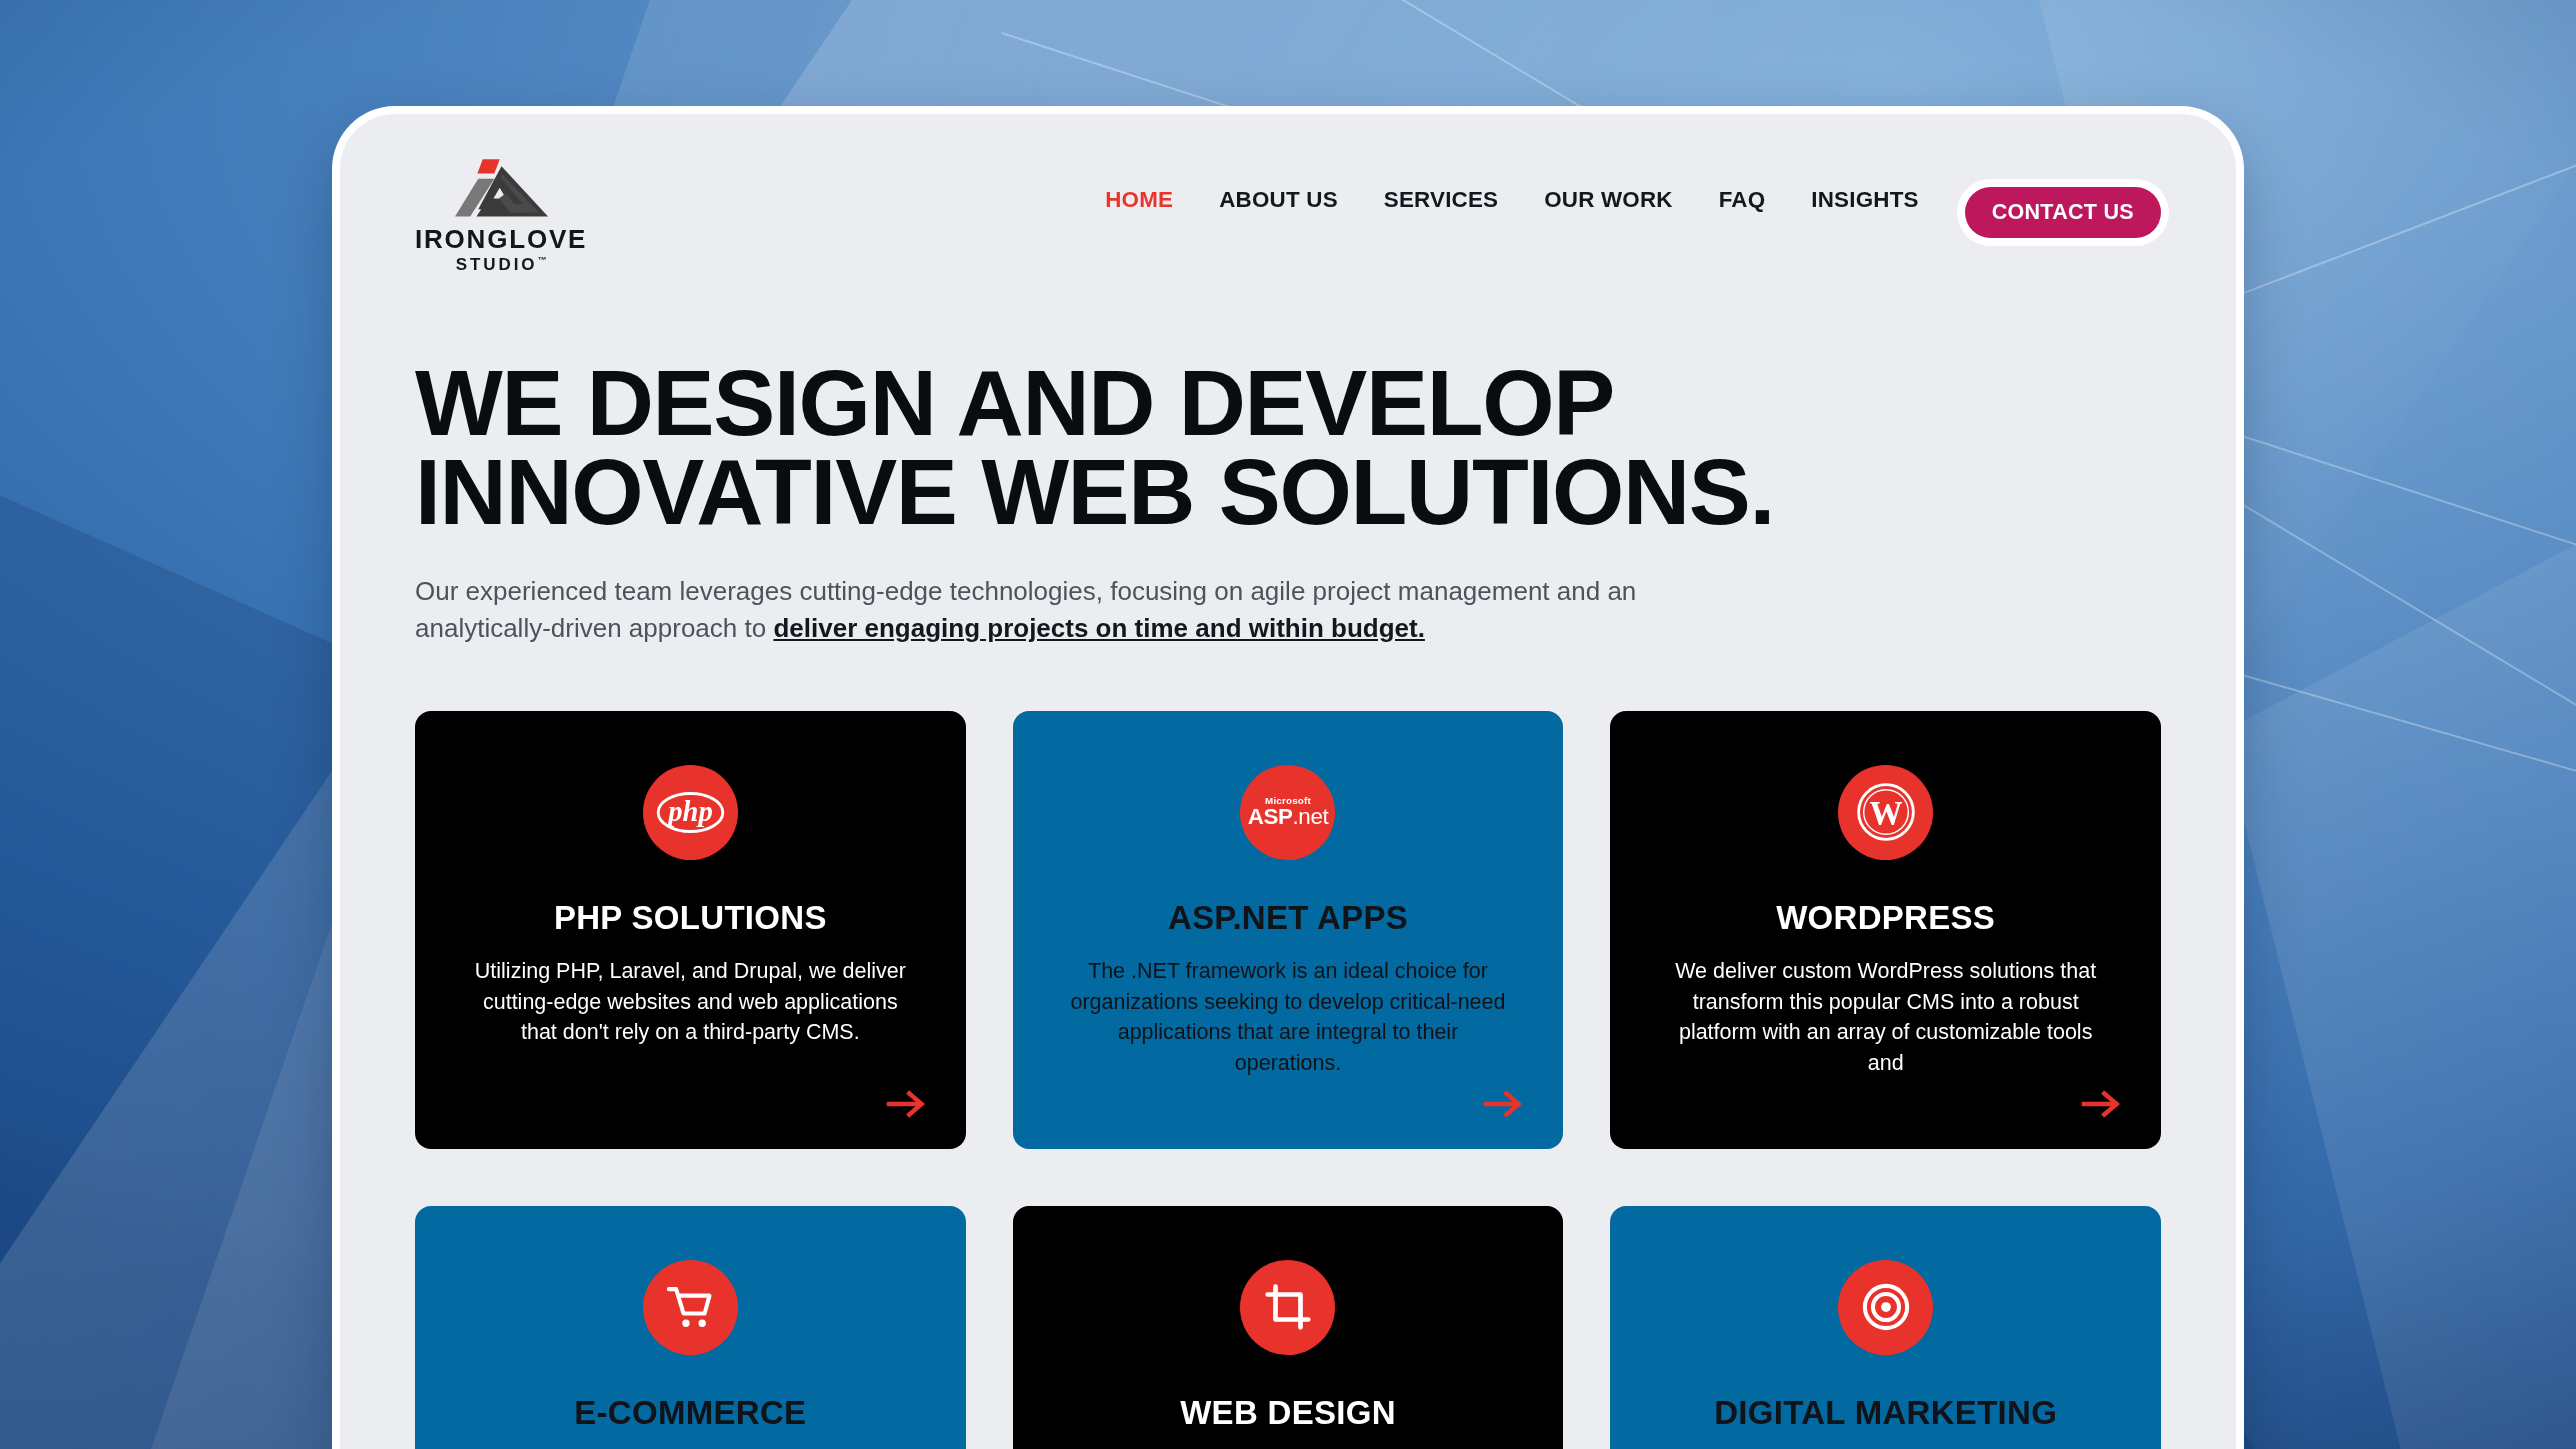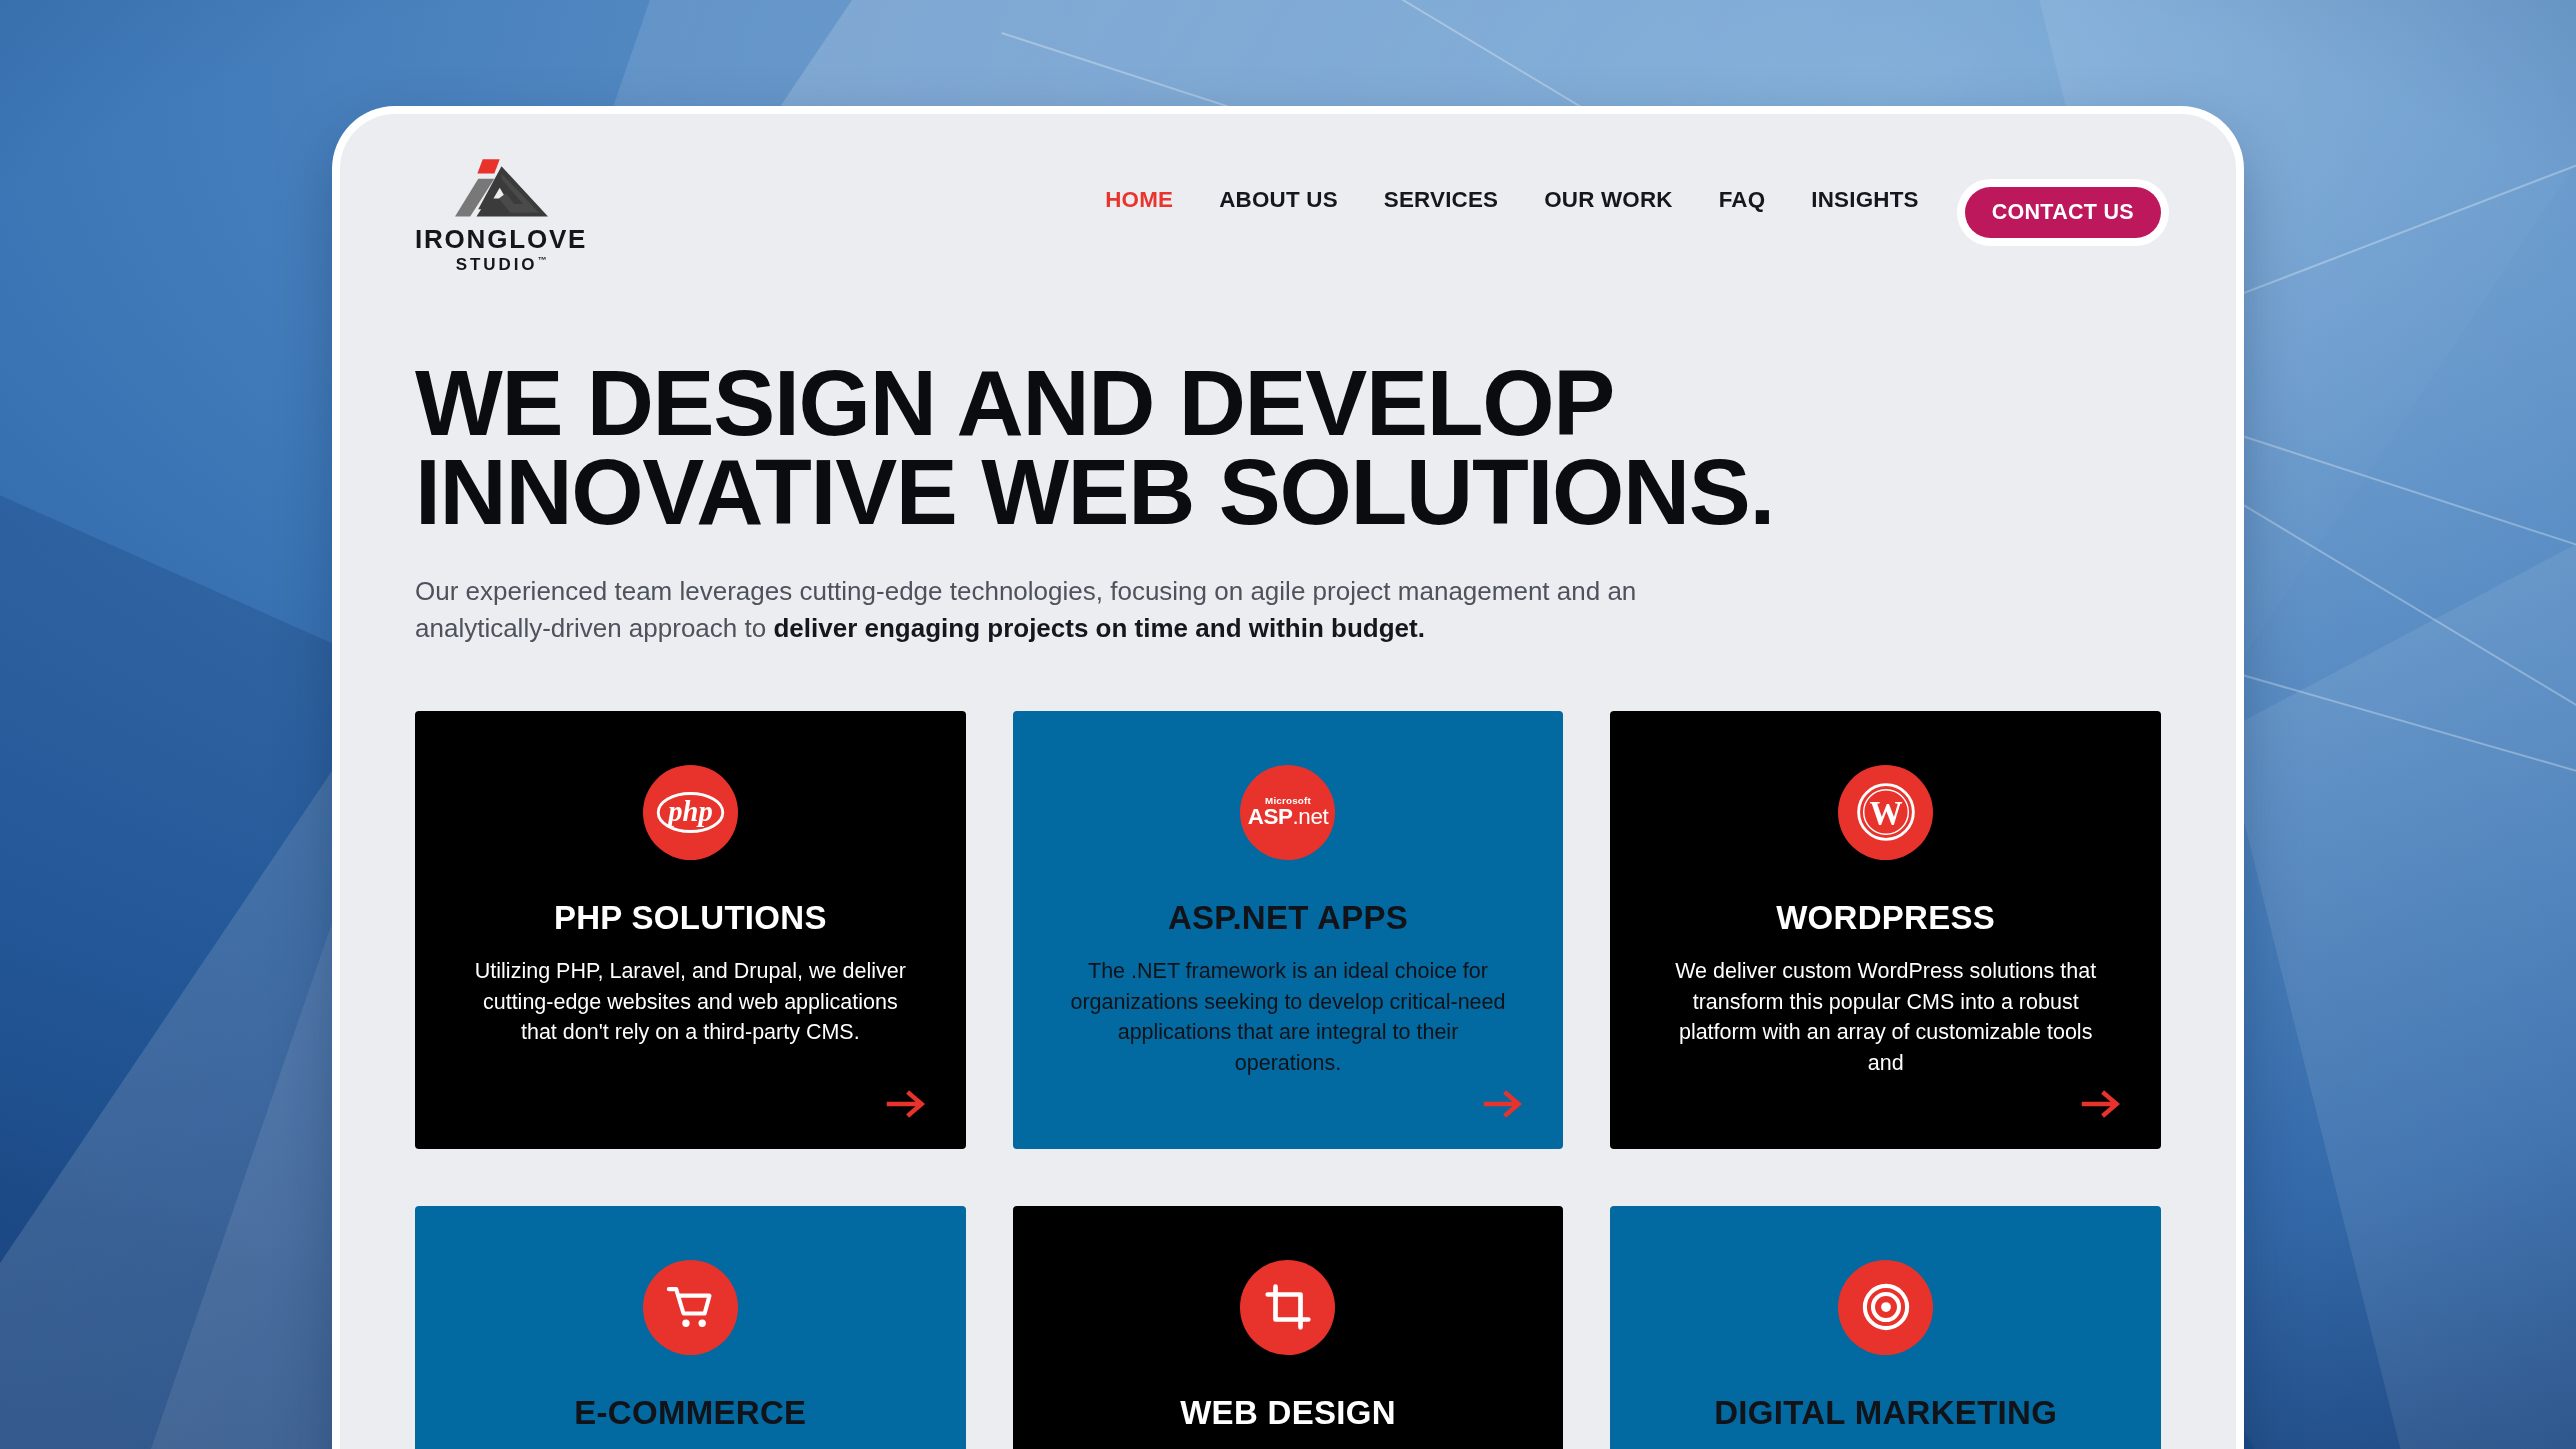--- a/index.html
+++ b/index.html
@@ -80,30 +80,30 @@
   
   .hero { padding:86px 120px 0 75px; }
   h1 {
     font-size:93px; line-height:.96; font-weight:900;
     letter-spacing:-1.3px; color:#0a0c10; max-width:1601px;
   }
   .sub {
     margin-top:36px; font-size:26px; line-height:1.42; color:#4d525c;
     max-width:1225px; font-weight:400;
   }
-  .sub b { color:#14171d; font-weight:700; }
+  .sub b { color:#14171d; font-weight:700;text-decoration:underline; }
 
   
   .grid {
     margin-top:64px; padding:0 75px;
     display:grid; grid-template-columns:repeat(3, 1fr);
     column-gap:47px; row-gap:57px;
   }
   .card {
-    border-radius:4px; padding:41px 36px 30px;
+    border-radius:16px; padding:41px 36px 30px;
     min-height:438px; position:relative;
     display:flex; flex-direction:column; align-items:center;
   }
   .card.dark  { background:#000000; color:#ffffff; }
   .card.light { background:#0369a1; color:#111318; }
   .card-icon {
     width:95px; height:95px; border-radius:50%;
     background:#e8332c; display:flex; align-items:center; justify-content:center;
     margin-top:12.5px; flex:none;
   }

